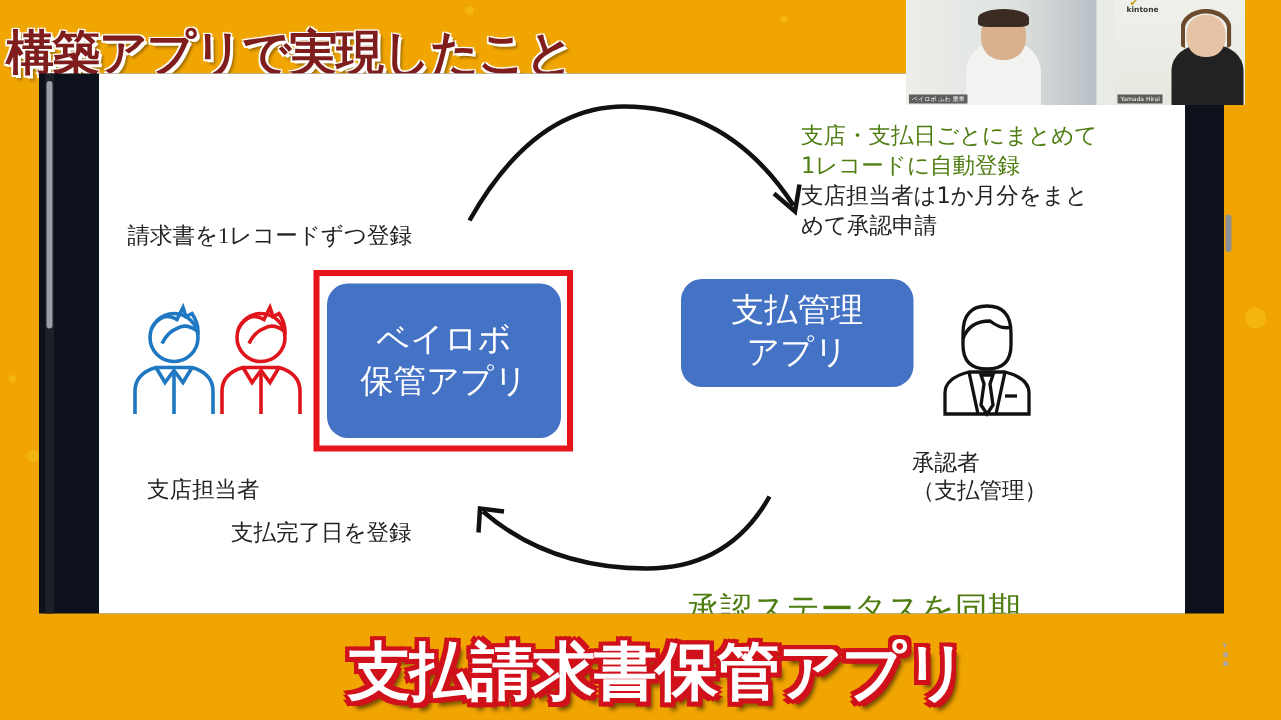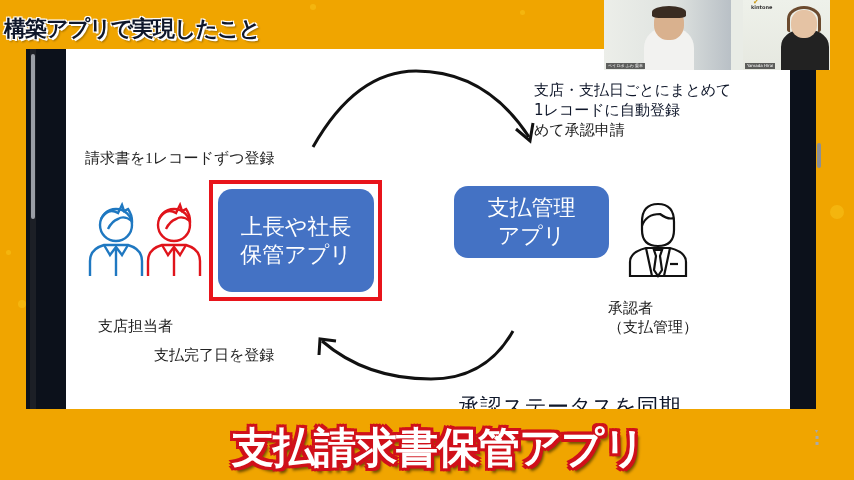--- a/index.html
+++ b/index.html
@@ -5,21 +5,21 @@
   html, body { margin: 0; padding: 0; }
   body {
     width: 854px; height: 480px; overflow: hidden; position: relative;
     background: #f0a500;
     font-family: "DejaVu Sans", sans-serif;
   }
   .bg-speck { position: absolute; border-radius: 50%; background: #f7c31a; opacity: .55; }
   .title-banner {
     position: absolute; left: 4px; top: 14px;
     font-family: "DejaVu Sans", sans-serif; font-weight: bold;
-    font-size: 22px; color: #0f172a; letter-spacing: -1px;
+    font-size: 32px; color: #7f1d1d; letter-spacing: -1px;
     text-shadow: 0 0 2px #fff, 1px 1px 0 #fff, -1px -1px 0 #fff, 1px -1px 0 #fff, -1px 1px 0 #fff, 2px 2px 0 #fff, 3px 3px 2px rgba(0,0,0,.35);
   }
   .viewer {
     position: absolute; left: 26px; top: 49px; width: 790px; height: 360px;
     background: #0c111b;
   }
   .scroll-left {
     position: absolute; left: 30px; top: 49px; width: 6px; height: 360px;
     background: #1c1f26;
   }
@@ -38,21 +38,21 @@
   }
   .cam-panel {
     position: absolute; left: 604px; top: 0; width: 226px; height: 70px;
     background: #e9ece6; overflow: hidden;
   }
   .cam1 { position: absolute; left: 0; top: 0; width: 127px; height: 70px; background: linear-gradient(90deg,#eceee9 0%,#dfe3e0 55%,#b9c0c6 100%); }
   .cam2 { position: absolute; left: 139px; top: 0; width: 87px; height: 70px; background: linear-gradient(180deg,#eef1ea 0%,#e6e8e0 100%); }
   .cam-label { position: absolute; font-size: 4px; color: #fff; background: rgba(0,0,0,.6); padding: 0 2px; line-height: 6px; }
   .person-blob { position: absolute; }
   .slide-text { position: absolute; font-size: 15px; color: #222; white-space: nowrap; line-height: 20px; }
-  .green { color: #0f172a; }
+  .green { color: #4d7c0f; }
   .app-box {
     position: absolute; background: #4472c4; border-radius: 14px; color: #fff;
     display: flex; align-items: center; justify-content: center; text-align: center;
     font-size: 22px; line-height: 28px;
   }
   .red-frame { position: absolute; border: 4px solid #e8141b; box-sizing: border-box; }
   .caption {
     position: absolute; left: 232px; top: 420px;
     font-weight: bold; font-size: 42px; color: #fff; letter-spacing: -1px;
     text-shadow:
@@ -110,21 +110,21 @@
       <path d="M 2 75 L 2 60 Q 2 48 16 44 L 40 44 Q 54 48 54 60 L 54 75"></path>
       <path d="M 16 44 L 22 54 L 28 46 L 34 54 L 40 44"></path>
       <path d="M 28 48 L 28 75"></path>
     </g>
   </svg>
   <div class="slide-text" style="left:32px;top:237px;margin-top:30px;">支店担当者</div>
 
   <div class="red-frame" style="left:143px;top:131px;width:173px;height:121px;"></div>
   <div class="app-box" style="left:152px;top:140px;width:156px;height:103px;">
     <div>
-      <div>上長や社長</div>
+      <div>ベイロボ</div>
       <div>保管アプリ</div>
     </div>
   </div>
 
   <div class="app-box" style="left:388px;top:137px;width:155px;height:72px;">
     <div>
       <div>支払管理</div>
       <div>アプリ</div>
     </div>
   </div>
@@ -140,20 +140,21 @@
     </g>
   </svg>
   <div class="slide-text" style="left:542px;top:250px;line-height:19px;">
     <div>承認者</div>
     <div>（支払管理）</div>
   </div>
 
   <div class="slide-text" style="left:468px;top:31px;line-height:20px;">
     <div class="green">支店・支払日ごとにまとめて</div>
     <div class="green">1レコードに自動登録</div>
+    <div>支店担当者は1か月分をまと</div>
     <div>めて承認申請</div>
   </div>
 
   <div class="slide-text" style="left:88px;top:296px;">支払完了日を登録</div>
   <div class="slide-text green" style="left:392px;top:348px;font-size:22px;">承認ステータスを同期</div>
 </div>
 
 <div class="cam-panel">
   <div class="cam1">
     <div class="person-blob" style="left:40px;top:28px;width:50px;height:50px;border-radius:40% 40% 0 0;background:#f2f2f0;"></div>

